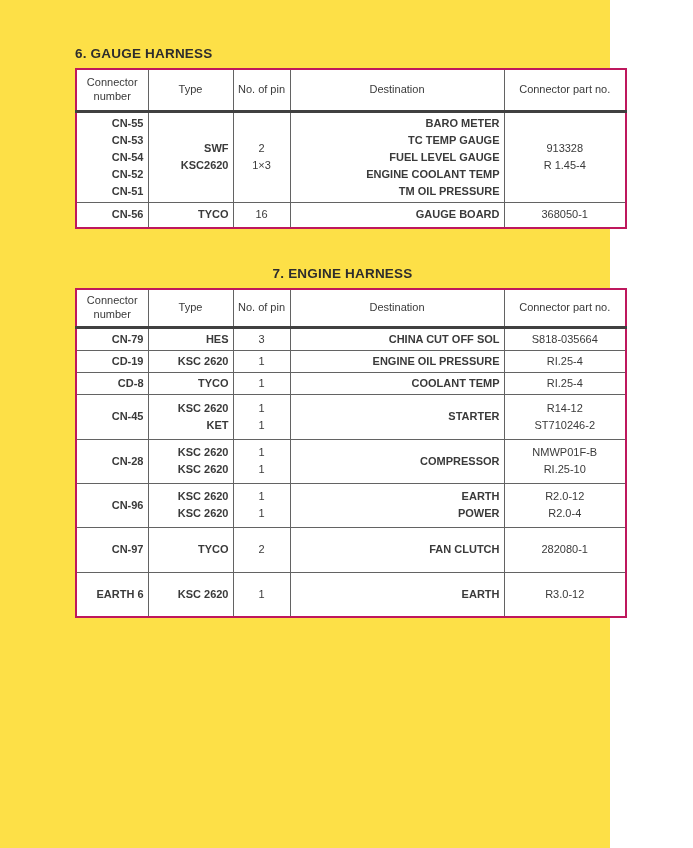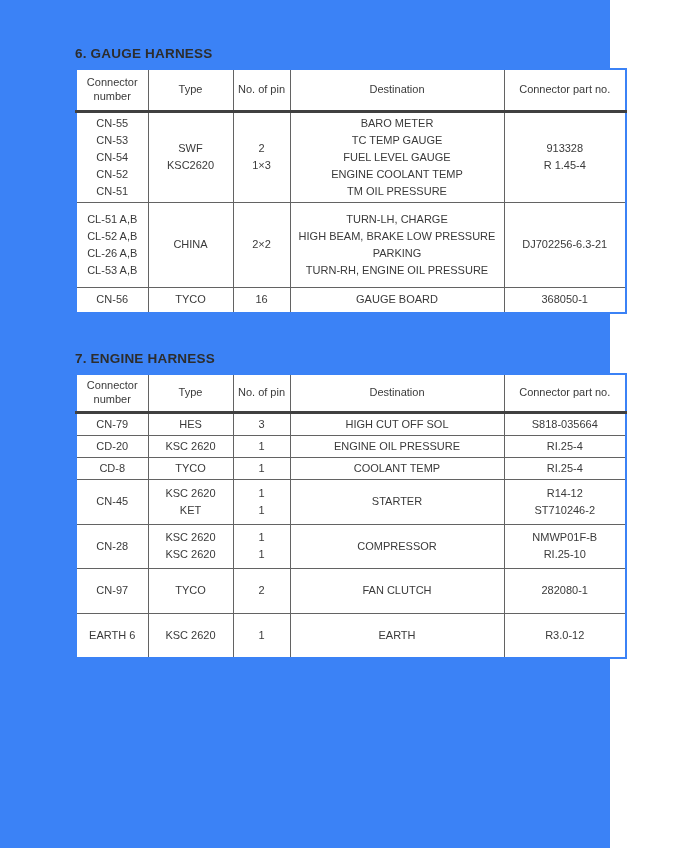--- a/index.html
+++ b/index.html
@@ -12,38 +12,39 @@
     height: 848px;
     overflow: hidden;
     font-family: "Liberation Sans", sans-serif;
     color: #3a3a3a;
   }
   .page {
     box-sizing: border-box;
     width: 610px;
     height: 848px;
     padding: 46px 0 0 75px;
-    background: #3b82f6;
+    background: #fde047;
   }
   .section-title {
     font-size: 13.5px;
     font-weight: bold;
     color: #2d2d2d;
     margin: 0 0 7px 0;
     letter-spacing: 0.2px;
   }
   .section-title.second {
     margin-top: 37px;
+    text-align: center;
   }
   table.harness {
     border-collapse: collapse;
     table-layout: fixed;
     width: 550px;
     background: #ffffff;
-    border: 2px solid #3b82f6;
+    border: 2px solid #be185d;
   }
   table.harness th,
   table.harness td {
     border: 1px solid #636363;
     font-size: 11px;
     vertical-align: middle;
     white-space: pre-line;
     padding: 2px 4px;
     box-sizing: border-box;
     overflow: hidden;
@@ -51,21 +52,21 @@
   table.harness thead th {
     font-weight: normal;
     text-align: center;
     line-height: 13.5px;
     color: #3a3a3a;
     border-bottom: 3px solid #404040;
   }
   table.harness td {
     line-height: 17px;
   }
-  .al { text-align: center; padding-left: 9px; }
+  .al { text-align: right; padding-left: 9px; font-weight: bold; }
   .ac { text-align: center; }
 </style>
 </head>
 <body>
 
 <div class="page">
 
   <h2 class="section-title">6. GAUGE HARNESS</h2>
 
   <table class="harness">
@@ -98,33 +99,20 @@
         <td class="ac">2
 1×3</td>
         <td class="al">BARO METER
 TC TEMP GAUGE
 FUEL LEVEL GAUGE
 ENGINE COOLANT TEMP
 TM OIL PRESSURE</td>
         <td class="ac">913328
 R 1.45-4</td>
       </tr>
-      <tr style="height:85px">
-        <td class="al">CL-51 A,B
-CL-52 A,B
-CL-26 A,B
-CL-53 A,B</td>
-        <td class="al">CHINA</td>
-        <td class="ac">2×2</td>
-        <td class="al">TURN-LH, CHARGE
-HIGH BEAM, BRAKE LOW PRESSURE
-PARKING
-TURN-RH, ENGINE OIL PRESSURE</td>
-        <td class="ac">DJ702256-6.3-21</td>
-      </tr>
       <tr style="height:26px">
         <td class="al">CN-56</td>
         <td class="al">TYCO</td>
         <td class="ac">16</td>
         <td class="al">GAUGE BOARD</td>
         <td class="ac">368050-1</td>
       </tr>
     </tbody>
   </table>
 
@@ -146,25 +134,25 @@
         <th>No. of pin</th>
         <th>Destination</th>
         <th>Connector part no.</th>
       </tr>
     </thead>
     <tbody>
       <tr style="height:22px">
         <td class="al">CN-79</td>
         <td class="al">HES</td>
         <td class="ac">3</td>
-        <td class="al">HIGH CUT OFF SOL</td>
+        <td class="al">CHINA CUT OFF SOL</td>
         <td class="ac">S818-035664</td>
       </tr>
       <tr style="height:22px">
-        <td class="al">CD-20</td>
+        <td class="al">CD-19</td>
         <td class="al">KSC 2620</td>
         <td class="ac">1</td>
         <td class="al">ENGINE OIL PRESSURE</td>
         <td class="ac">RI.25-4</td>
       </tr>
       <tr style="height:22px">
         <td class="al">CD-8</td>
         <td class="al">TYCO</td>
         <td class="ac">1</td>
         <td class="al">COOLANT TEMP</td>
@@ -183,20 +171,31 @@
       <tr style="height:44px">
         <td class="al">CN-28</td>
         <td class="al">KSC 2620
 KSC 2620</td>
         <td class="ac">1
 1</td>
         <td class="al">COMPRESSOR</td>
         <td class="ac">NMWP01F-B
 RI.25-10</td>
       </tr>
+      <tr style="height:44px">
+        <td class="al">CN-96</td>
+        <td class="al">KSC 2620
+KSC 2620</td>
+        <td class="ac">1
+1</td>
+        <td class="al">EARTH
+POWER</td>
+        <td class="ac">R2.0-12
+R2.0-4</td>
+      </tr>
       <tr style="height:45px">
         <td class="al">CN-97</td>
         <td class="al">TYCO</td>
         <td class="ac">2</td>
         <td class="al">FAN CLUTCH</td>
         <td class="ac">282080-1</td>
       </tr>
       <tr style="height:45px">
         <td class="al">EARTH 6</td>
         <td class="al">KSC 2620</td>

